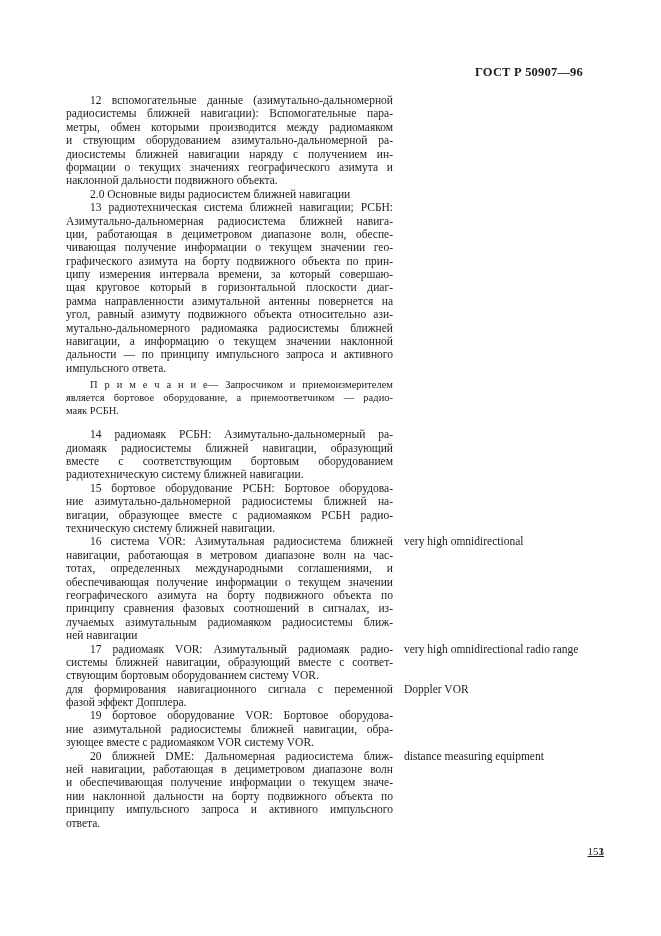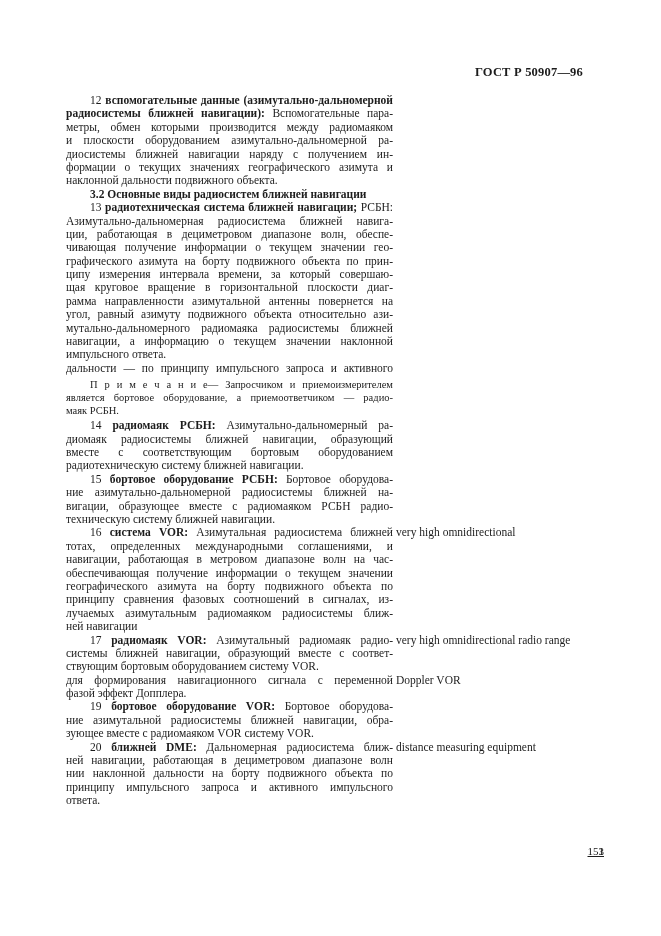--- a/index.html
+++ b/index.html
@@ -38,30 +38,30 @@
     height: 13.4px;
     line-height: 13.4px;
     text-align: justify;
     text-align-last: justify;
     overflow: hidden;
     white-space: normal;
   }
   .line.last { text-align-last: left; }
   .line.first { text-indent: 24px; }
   .block.heading .line { font-weight: bold; }
-  .block.note { margin-top: 2.5px; margin-bottom: 2px; }
+  .block.note { margin-top: 2.5px; margin-bottom: 11px; }
   .block.note .line {
     font-size: 10.5px;
     height: 13.2px;
     line-height: 13.2px;
   }
-  b { font-weight: bold; }
+  b { font-weight: normal; }
   .margin-term {
     position: absolute;
-    left: 330px;
+    left: 338px;
     top: 0px;
     width: 250px;
     white-space: nowrap;
     font-size: 11.5px;
     text-align: center;
     text-align-last: left;
   }
   .doc-footer {
     position: absolute;
     left: 66px;
@@ -86,64 +86,64 @@
 
 <div class="page">
 
   <div class="doc-header">ГОСТ Р 50907—96</div>
 
   <div class="text-column">
       <div class="block para">
         <div class="line first"><span>12 </span><b>вспомогательные данные (азимутально-дальномерной</b></div>
         <div class="line"><b>радиосистемы ближней навигации):</b><span> Вспомогательные пара-</span></div>
         <div class="line"><span>метры, обмен которыми производится между радиомаяком</span></div>
-        <div class="line"><span>и плоскости оборудованием азимутально-дальномерной ра-</span></div>
+        <div class="line"><span>и ствующим оборудованием азимутально-дальномерной ра-</span></div>
         <div class="line"><span>диосистемы ближней навигации наряду с получением ин-</span></div>
         <div class="line"><span>формации о текущих значениях географического азимута и</span></div>
         <div class="line last"><span>наклонной дальности подвижного объекта.</span></div>
       </div>
       <div class="block heading">
-        <div class="line first last"><b>3.2 Основные виды радиосистем ближней навигации</b></div>
+        <div class="line first last"><b>2.0 Основные виды радиосистем ближней навигации</b></div>
       </div>
       <div class="block para">
         <div class="line first"><span>13 </span><b>радиотехническая система ближней навигации;</b><span> РСБН:</span></div>
         <div class="line"><span>Азимутально-дальномерная радиосистема ближней навига-</span></div>
         <div class="line"><span>ции, работающая в дециметровом диапазоне волн, обеспе-</span></div>
         <div class="line"><span>чивающая получение информации о текущем значении гео-</span></div>
         <div class="line"><span>графического азимута на борту подвижного объекта по прин-</span></div>
         <div class="line"><span>ципу измерения интервала времени, за который совершаю-</span></div>
-        <div class="line"><span>щая круговое вращение в горизонтальной плоскости диаг-</span></div>
+        <div class="line"><span>щая круговое который в горизонтальной плоскости диаг-</span></div>
         <div class="line"><span>рамма направленности азимутальной антенны повернется на</span></div>
         <div class="line"><span>угол, равный азимуту подвижного объекта относительно ази-</span></div>
         <div class="line"><span>мутально-дальномерного радиомаяка радиосистемы ближней</span></div>
         <div class="line"><span>навигации, а информацию о текущем значении наклонной</span></div>
+        <div class="line"><span>дальности — по принципу импульсного запроса и активного</span></div>
         <div class="line last"><span>импульсного ответа.</span></div>
-        <div class="line"><span>дальности — по принципу импульсного запроса и активного</span></div>
       </div>
       <div class="block note">
         <div class="line first"><span>П р и м е ч а н и е— Запросчиком и приемоизмерителем</span></div>
         <div class="line"><span>является бортовое оборудование, а приемоответчиком — радио-</span></div>
         <div class="line last"><span>маяк РСБН.</span></div>
       </div>
       <div class="block para">
         <div class="line first"><span>14 </span><b>радиомаяк РСБН:</b><span> Азимутально-дальномерный ра-</span></div>
         <div class="line"><span>диомаяк радиосистемы ближней навигации, образующий</span></div>
         <div class="line"><span>вместе с соответствующим бортовым оборудованием</span></div>
         <div class="line last"><span>радиотехническую систему ближней навигации.</span></div>
       </div>
       <div class="block para">
         <div class="line first"><span>15 </span><b>бортовое оборудование РСБН:</b><span> Бортовое оборудова-</span></div>
         <div class="line"><span>ние азимутально-дальномерной радиосистемы ближней на-</span></div>
         <div class="line"><span>вигации, образующее вместе с радиомаяком РСБН радио-</span></div>
         <div class="line last"><span>техническую систему ближней навигации.</span></div>
       </div>
       <div class="block para">
         <div class="line first"><span>16 </span><b>система VOR:</b><span> Азимутальная радиосистема ближней</span></div>
+        <div class="line"><span>навигации, работающая в метровом диапазоне волн на час-</span></div>
         <div class="line"><span>тотах, определенных международными соглашениями, и</span></div>
-        <div class="line"><span>навигации, работающая в метровом диапазоне волн на час-</span></div>
         <div class="line"><span>обеспечивающая получение информации о текущем значении</span></div>
         <div class="line"><span>географического азимута на борту подвижного объекта по</span></div>
         <div class="line"><span>принципу сравнения фазовых соотношений в сигналах, из-</span></div>
         <div class="line"><span>лучаемых азимутальным радиомаяком радиосистемы ближ-</span></div>
         <div class="line last"><span>ней навигации</span></div>
         <div class="margin-term">very high omnidirectional</div>
       </div>
       <div class="block para">
         <div class="line first"><span>17 </span><b>радиомаяк VOR:</b><span> Азимутальный радиомаяк радио-</span></div>
         <div class="line"><span>системы ближней навигации, образующий вместе с соответ-</span></div>
@@ -156,20 +156,21 @@
         <div class="margin-term">Doppler VOR</div>
       </div>
       <div class="block para">
         <div class="line first"><span>19 </span><b>бортовое оборудование VOR:</b><span> Бортовое оборудова-</span></div>
         <div class="line"><span>ние азимутальной радиосистемы ближней навигации, обра-</span></div>
         <div class="line last"><span>зующее вместе с радиомаяком VOR систему VOR.</span></div>
       </div>
       <div class="block para">
         <div class="line first"><span>20 </span><b>ближней DME:</b><span> Дальномерная радиосистема ближ-</span></div>
         <div class="line"><span>ней навигации, работающая в дециметровом диапазоне волн</span></div>
+        <div class="line"><span>и обеспечивающая получение информации о текущем значе-</span></div>
         <div class="line"><span>нии наклонной дальности на борту подвижного объекта по</span></div>
         <div class="line"><span>принципу импульсного запроса и активного импульсного</span></div>
         <div class="line last"><span>ответа.</span></div>
         <div class="margin-term">distance measuring equipment</div>
       </div>
     </div>
 
   <div class="doc-footer">
     <span class="page-num-inner">151</span>
     <span class="page-num-outer">3</span>

